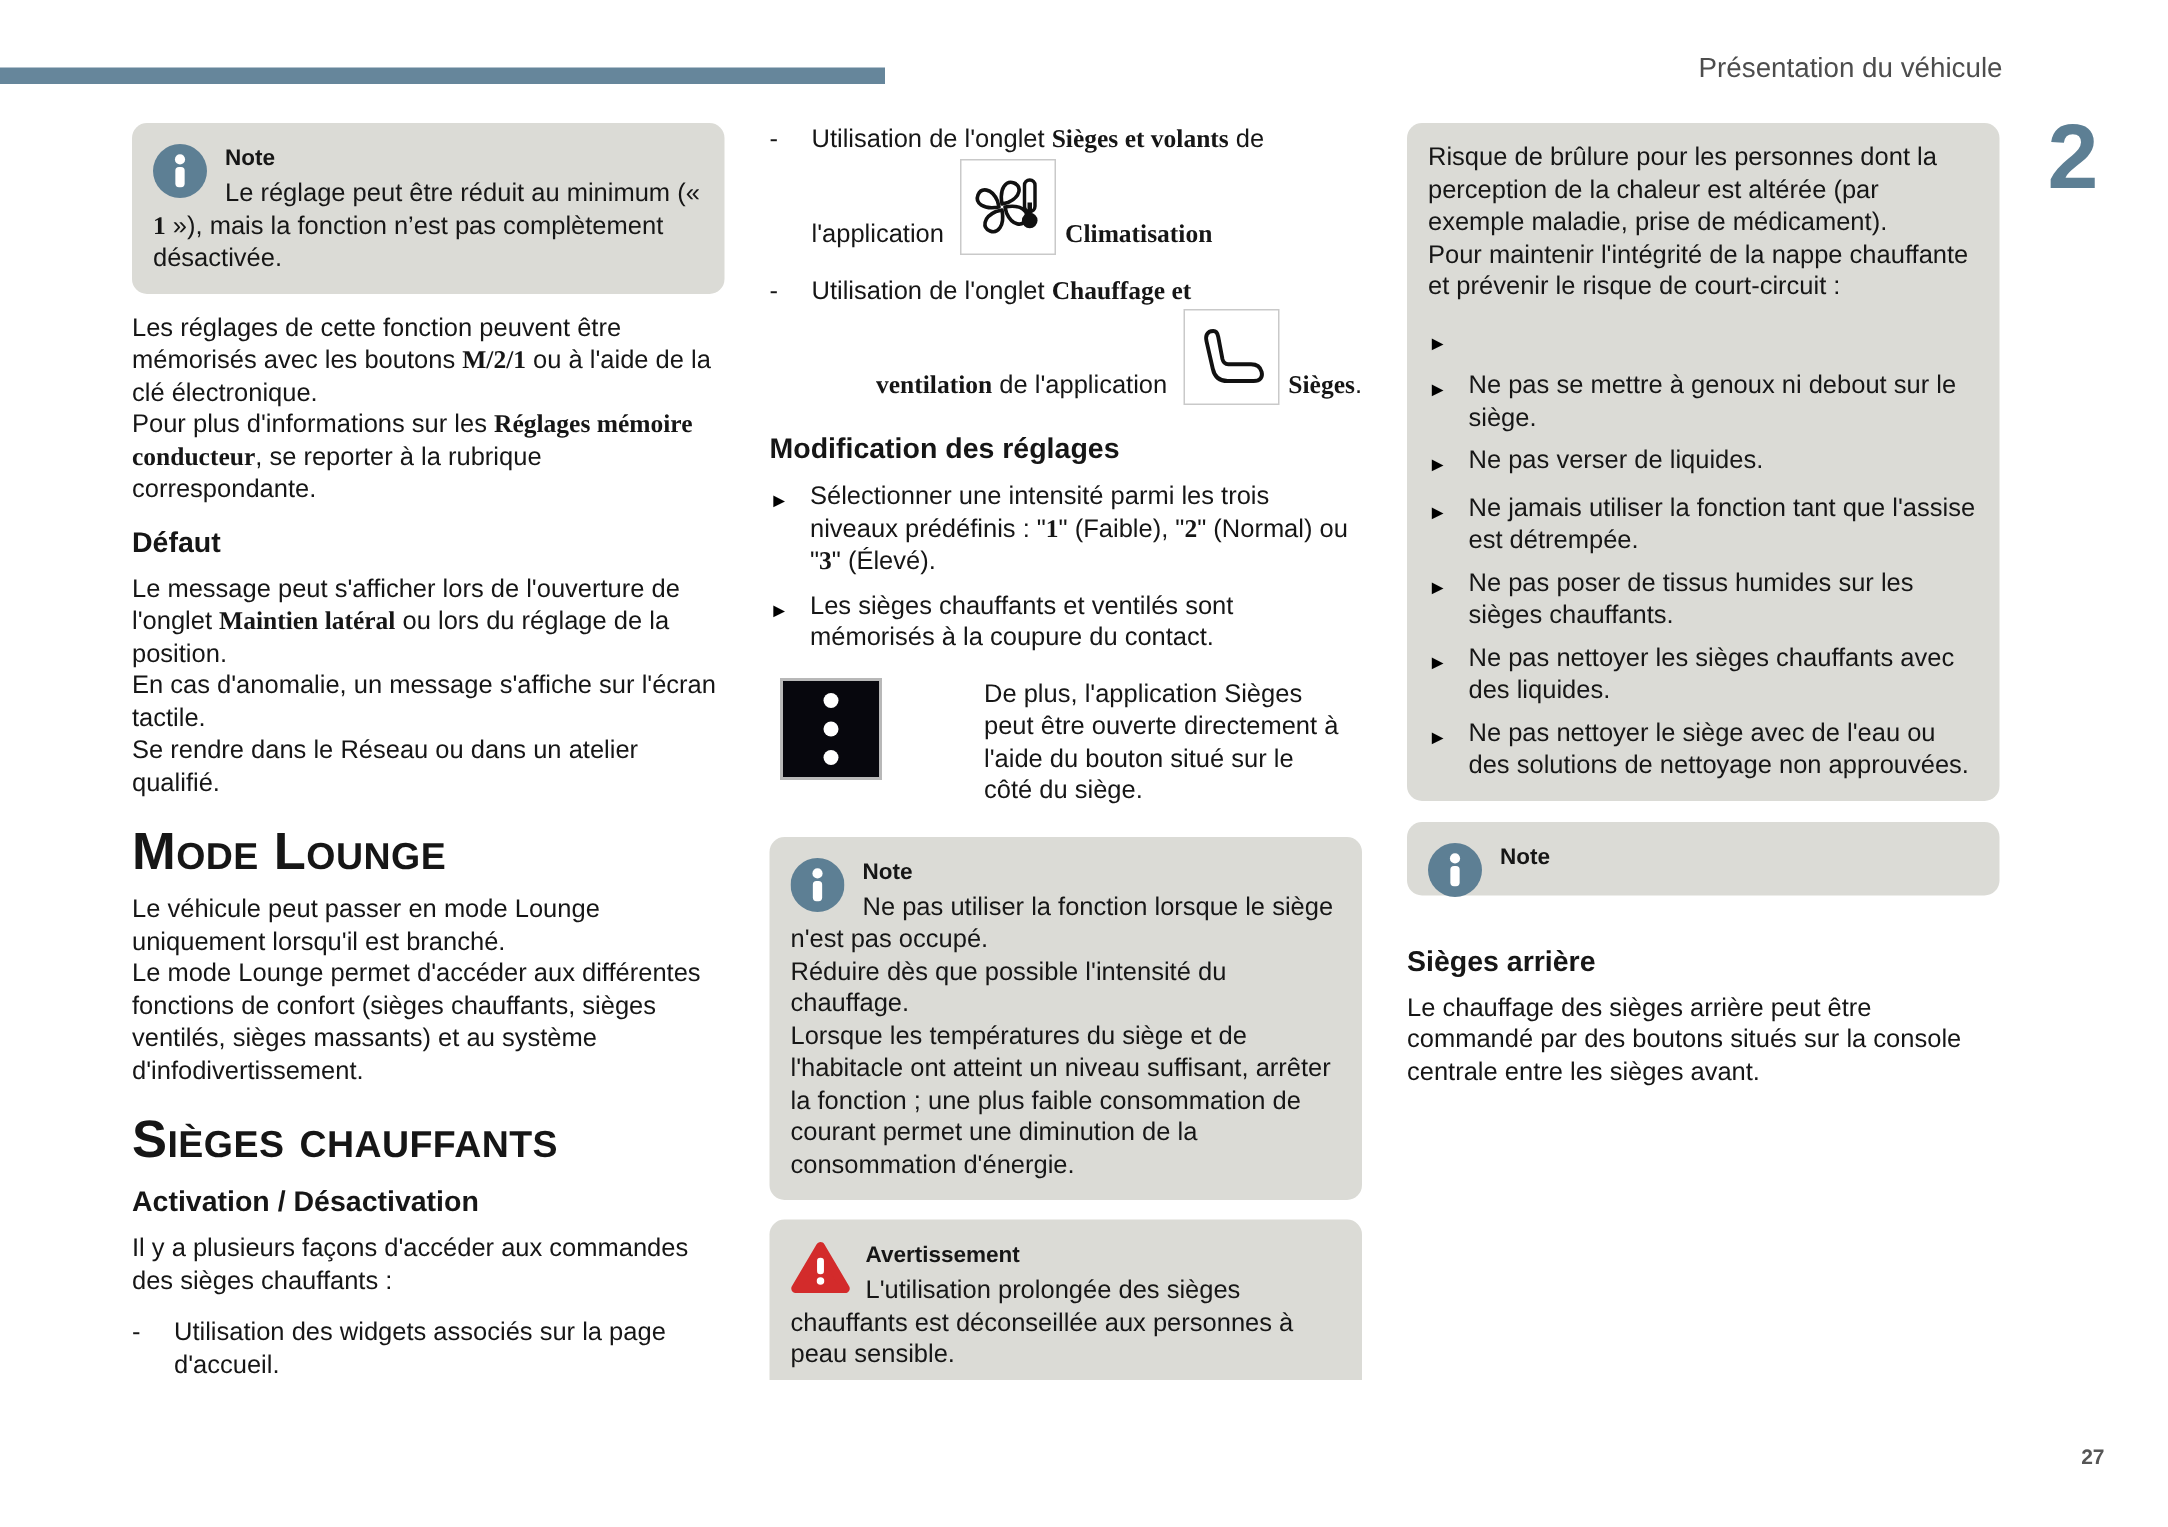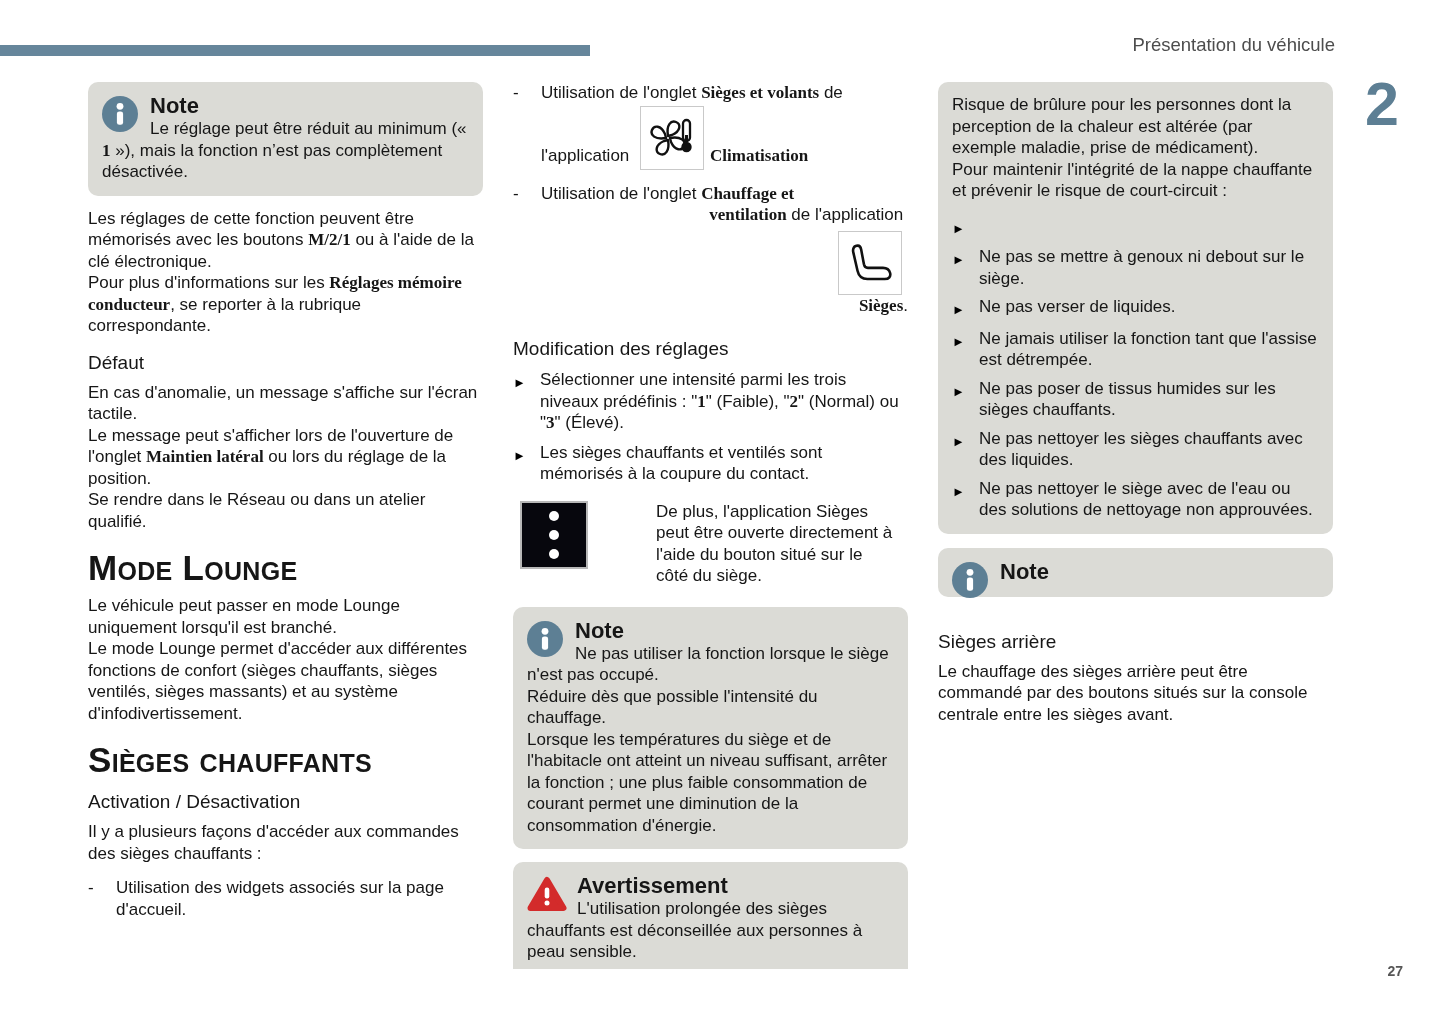--- a/index.html
+++ b/index.html
@@ -11,39 +11,39 @@
   .topbar{position:absolute;left:0;top:45px;width:590px;height:11px;background:#66869b;}
   .header-title{position:absolute;top:34px;right:110px;font-size:18.5px;color:#4d4d4d;}
   .chapter-num{position:absolute;top:74px;right:46px;font-size:61px;font-weight:800;color:#5d7f94;line-height:1;}
   .page-num{position:absolute;top:963px;right:42px;font-size:14px;font-weight:700;color:#565656;}
 
   .col{position:absolute;top:82px;width:395px;font-size:17px;line-height:21.5px;}
   .col1{left:88px;} .col2{left:513px;} .col3{left:938px;}
 
   .graybox{background:#dbdbd6;border-radius:10px;padding:12px 15px 13px 14px;}
   .nb-icon{float:left;width:36px;height:36px;margin:2px 12px 3px 0;}
-  .nb-title{font-weight:700;font-size:22px;line-height:24px;}
+  .nb-title{font-weight:700;font-size:15px;line-height:24px;}
   .warn-icon{float:left;width:40px;height:36px;margin:2px 10px 3px 0;}
 
   .b{font-weight:700;font-family:Liberation Serif, serif;}
   .h2{font-size:35px;font-weight:800;font-variant:small-caps;letter-spacing:.3px;margin:20px 0 11px 0;line-height:32px;}
-  .h3{font-size:19px;font-weight:400;margin:14px 0 7px 0;line-height:24px;}
+  .h3{font-size:19px;font-weight:700;margin:14px 0 7px 0;line-height:24px;}
   .para{margin:0;}
   .gap{height:12px;}
 
   .ditem{display:flex;margin-top:13px;}
   .dmark{width:28px;flex:none;font-weight:500;}
   .aitem{display:flex;margin-top:8px;}
   .amark{width:27px;flex:none;font-size:13px;padding-top:3px;color:#000;}
 
   .icon-row{display:flex;align-items:flex-end;padding-left:28px;}
   .icon-row .txt{margin-bottom:3px;white-space:pre;}
   .appbox{width:62px;height:62px;background:#fff;border:1px solid #c9c9c9;flex:none;
           display:flex;align-items:center;justify-content:center;margin:2px 6px 0 6px;}
-  .row2{justify-content:flex-end;flex-direction:column;}
+  .row2{justify-content:flex-end;}
 
   .side-row{display:flex;margin-top:16px;}
   .kebab{width:64px;height:64px;background:#07070d;border:2px solid #b8b8b8;flex:none;margin-left:7px;
          display:flex;flex-direction:column;align-items:center;justify-content:center;gap:9px;}
   .kebab i{width:10px;height:10px;border-radius:50%;background:#fff;}
   .side-text{margin-left:68px;width:240px;}
 
   .notebox{margin-top:20px;}
   .warnbox{margin-top:13px;border-radius:10px 10px 0 0;padding-bottom:6px;}
 
@@ -69,22 +69,22 @@
     </span>
     <div class="nb-title">Note</div>
     <div class="para"><span>Le réglage peut être réduit au minimum (« </span><span class="b">1</span><span> »), mais la fonction n’est pas complètement désactivée.</span></div>
   </div>
 
   <div class="gap"></div>
   <div class="para"><span>Les réglages de cette fonction peuvent être mémorisés avec les boutons </span><span class="b">M/2/1</span><span> ou à l'aide de la clé électronique.</span></div>
   <div class="para"><span>Pour plus d'informations sur les </span><span class="b">Réglages mémoire conducteur</span><span>, se reporter à la rubrique correspondante.</span></div>
 
   <div class="h3">Défaut</div>
+  <div class="para"><span>Le message peut s'afficher lors de l'ouverture de l'onglet </span><span class="b">Maintien latéral</span><span> ou lors du réglage de la position.</span></div>
   <div class="para">En cas d'anomalie, un message s'affiche sur l'écran tactile.</div>
-  <div class="para"><span>Le message peut s'afficher lors de l'ouverture de l'onglet </span><span class="b">Maintien latéral</span><span> ou lors du réglage de la position.</span></div>
   <div class="para">Se rendre dans le Réseau ou dans un atelier qualifié.</div>
 
   <div class="h2">Mode Lounge</div>
   <div class="para">Le véhicule peut passer en mode Lounge uniquement lorsqu'il est branché.</div>
   <div class="para">Le mode Lounge permet d'accéder aux différentes fonctions de confort (sièges chauffants, sièges ventilés, sièges massants) et au système d'infodivertissement.</div>
 
   <div class="h2">Sièges chauffants</div>
   <div class="h3">Activation / Désactivation</div>
   <div class="para">Il y a plusieurs façons d'accéder aux commandes des sièges chauffants :</div>
 

